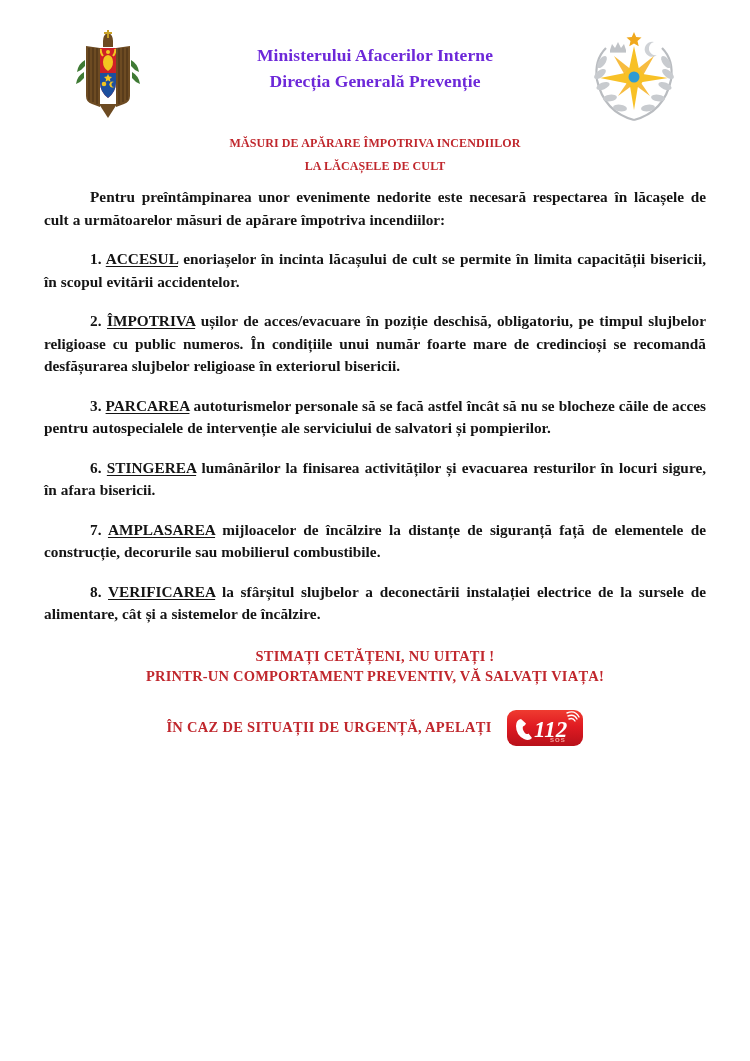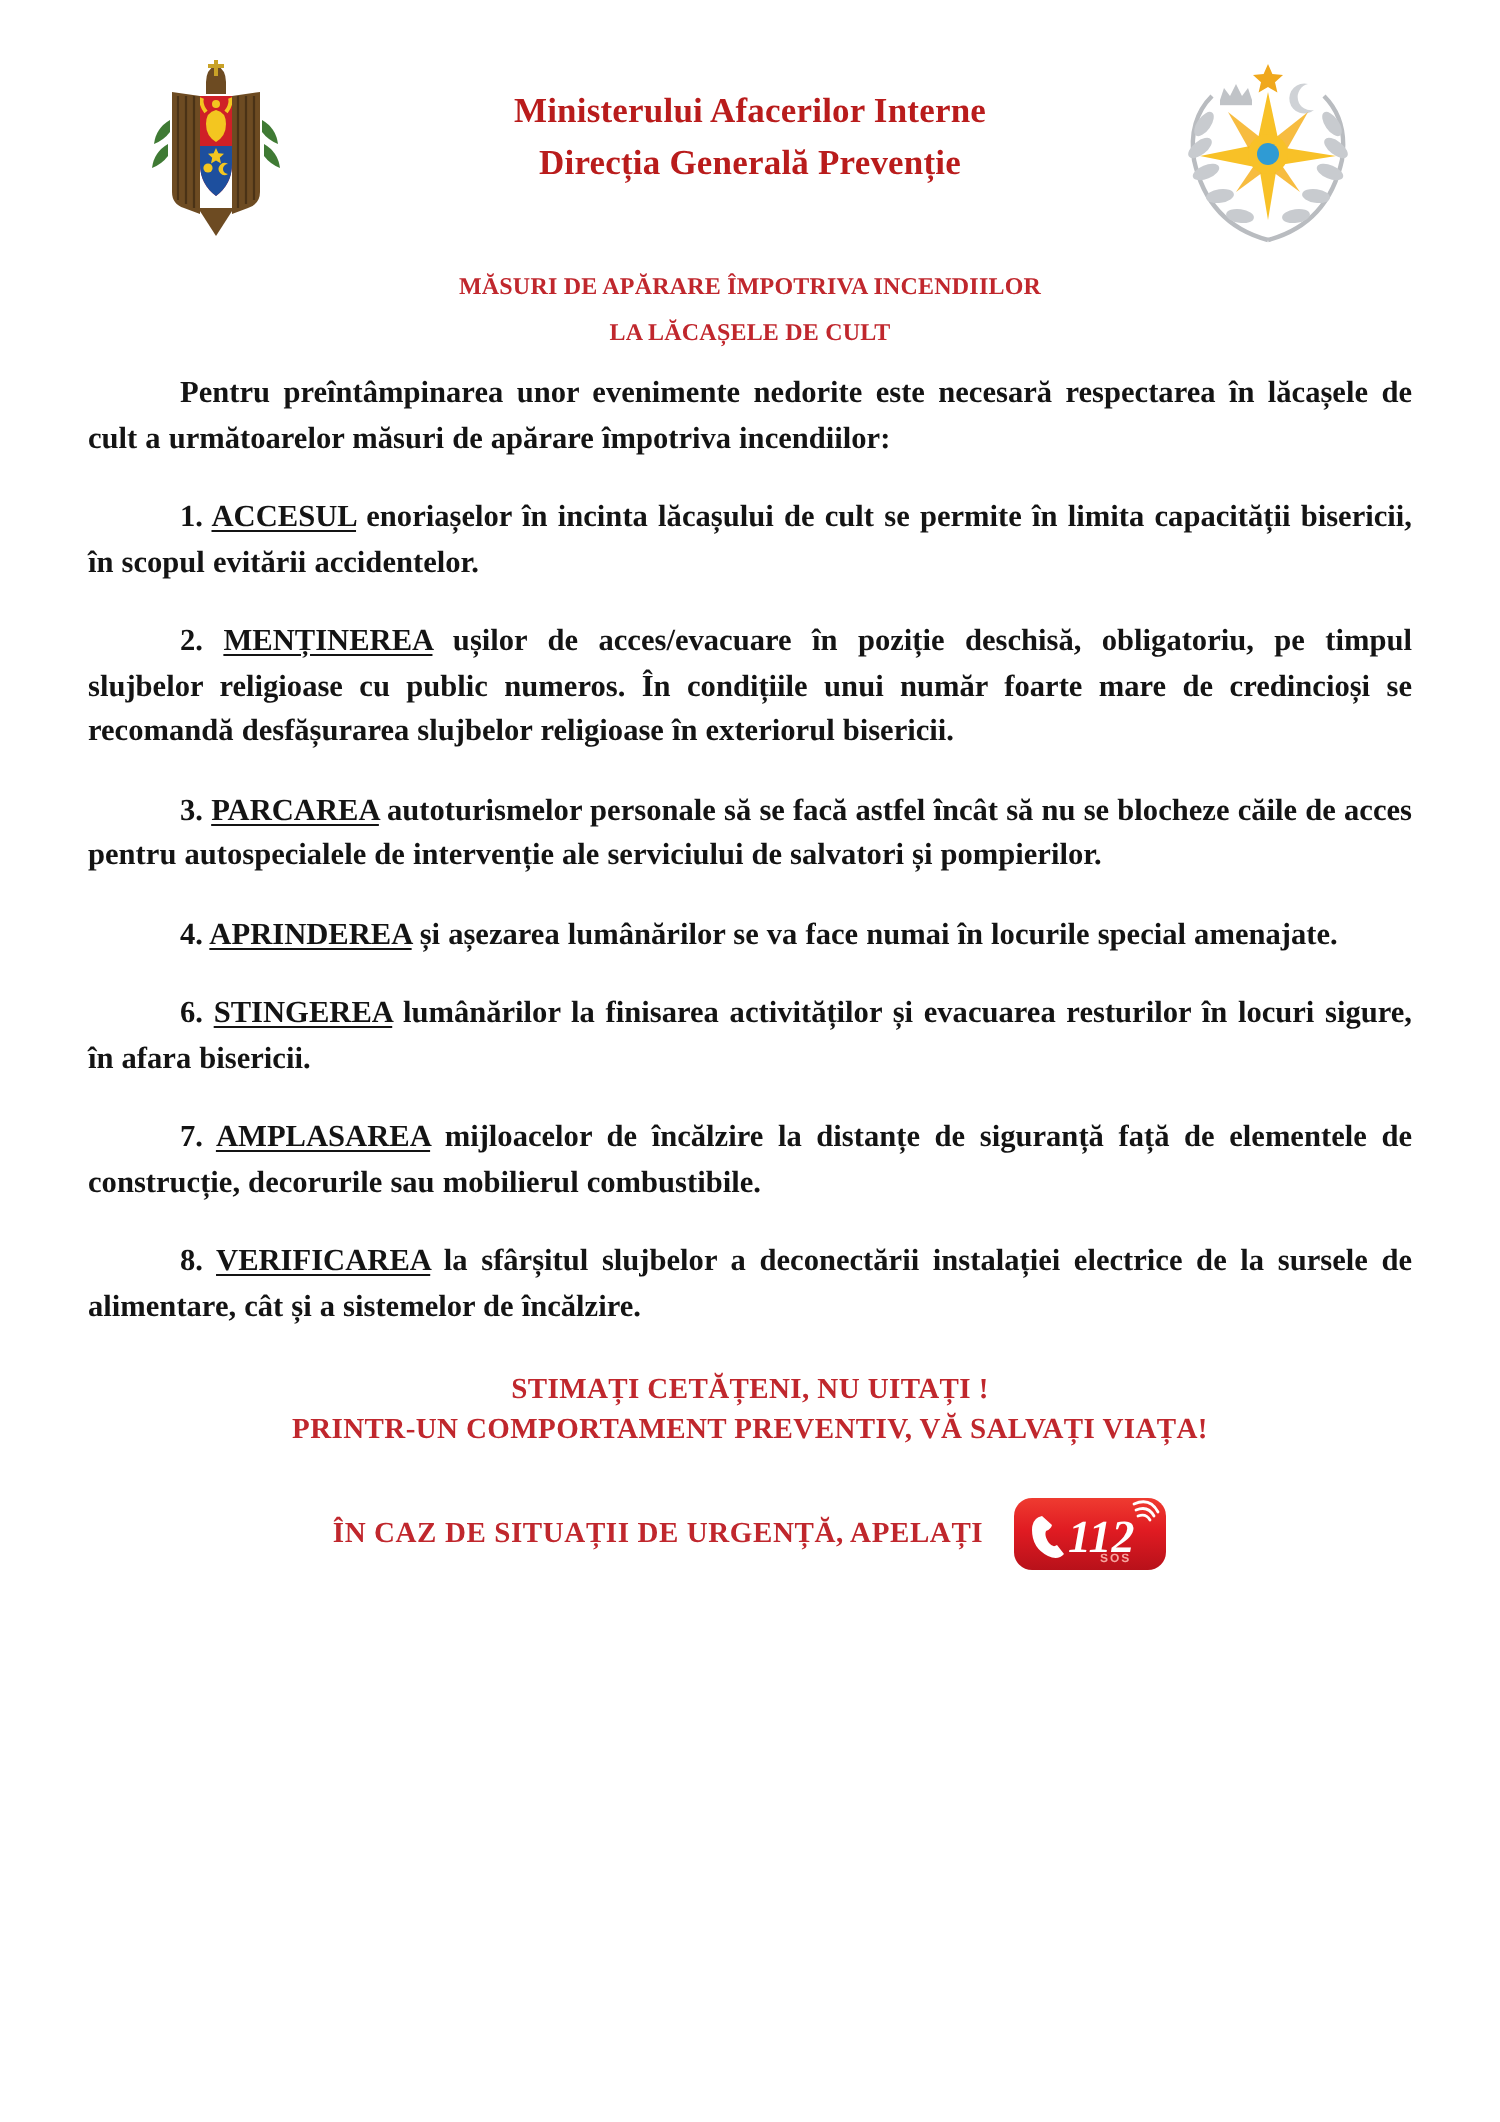--- a/index.html
+++ b/index.html
@@ -52,21 +52,21 @@
     text-align: center;
     width: 470px;
     margin: 0 auto;
     padding-top: 16px;
   }
   .org-titles .line {
     font-weight: bold;
     font-size: 17.5px;
     line-height: 26px;
     letter-spacing: 0.1px;
-    color: #b91c1c;
+    color: #6d28d9;
     white-space: nowrap;
   }
 
   
   .doc-title {
     text-align: center;
     color: #c0272d;
     font-weight: bold;
     font-size: 12px;
     line-height: 23px;
@@ -234,25 +234,24 @@
     <span class="t1">MĂSURI DE APĂRARE ÎMPOTRIVA INCENDIILOR</span>
     <span class="t2">LA LĂCAȘELE DE CULT</span>
   </div>
 
   <div class="body-copy">
 
     <p class="para">Pentru preîntâmpinarea unor evenimente nedorite este necesară respectarea în lăcașele de cult a următoarelor măsuri de apărare împotriva incendiilor:</p>
 
     <p class="para"><span>1.</span> <span class="keyword">ACCESUL</span><span> enoriașelor în incinta lăcașului de cult se permite în limita capacității bisericii, în scopul evitării  accidentelor.</span></p>
 
-    <p class="para"><span>2.</span> <span class="keyword">MENȚINEREA</span><span> ușilor de acces/evacuare în poziție deschisă, obligatoriu, pe timpul slujbelor religioase cu public numeros. În condițiile unui număr foarte mare de credincioși se recomandă desfășurarea slujbelor religioase în exteriorul bisericii.</span></p>
+    <p class="para"><span>2.</span> <span class="keyword">ÎMPOTRIVA</span><span> ușilor de acces/evacuare în poziție deschisă, obligatoriu, pe timpul slujbelor religioase cu public numeros. În condițiile unui număr foarte mare de credincioși se recomandă desfășurarea slujbelor religioase în exteriorul bisericii.</span></p>
 
     <p class="para"><span>3.</span> <span class="keyword">PARCAREA</span><span> autoturismelor personale să se facă astfel încât să nu se blocheze căile de acces pentru autospecialele de intervenție ale serviciului de salvatori și pompierilor.</span></p>
 
-    <p class="para"><span>4.</span> <span class="keyword">APRINDEREA</span><span> și așezarea lumânărilor se va face numai în locurile special amenajate.</span></p>
 
 
     <p class="para"><span>6.</span> <span class="keyword">STINGEREA</span><span> lumânărilor la finisarea activităților și evacuarea resturilor în locuri sigure, în afara bisericii.</span></p>
 
     <p class="para"><span>7.</span> <span class="keyword">AMPLASAREA</span><span> mijloacelor de încălzire la distanțe de siguranță față de elementele de construcție, decorurile sau mobilierul combustibile.</span></p>
 
     <p class="para"><span>8.</span> <span class="keyword">VERIFICAREA</span><span> la sfârșitul slujbelor a deconectării instalației electrice de la sursele de alimentare, cât și a sistemelor de încălzire.</span></p>
 
 
 

